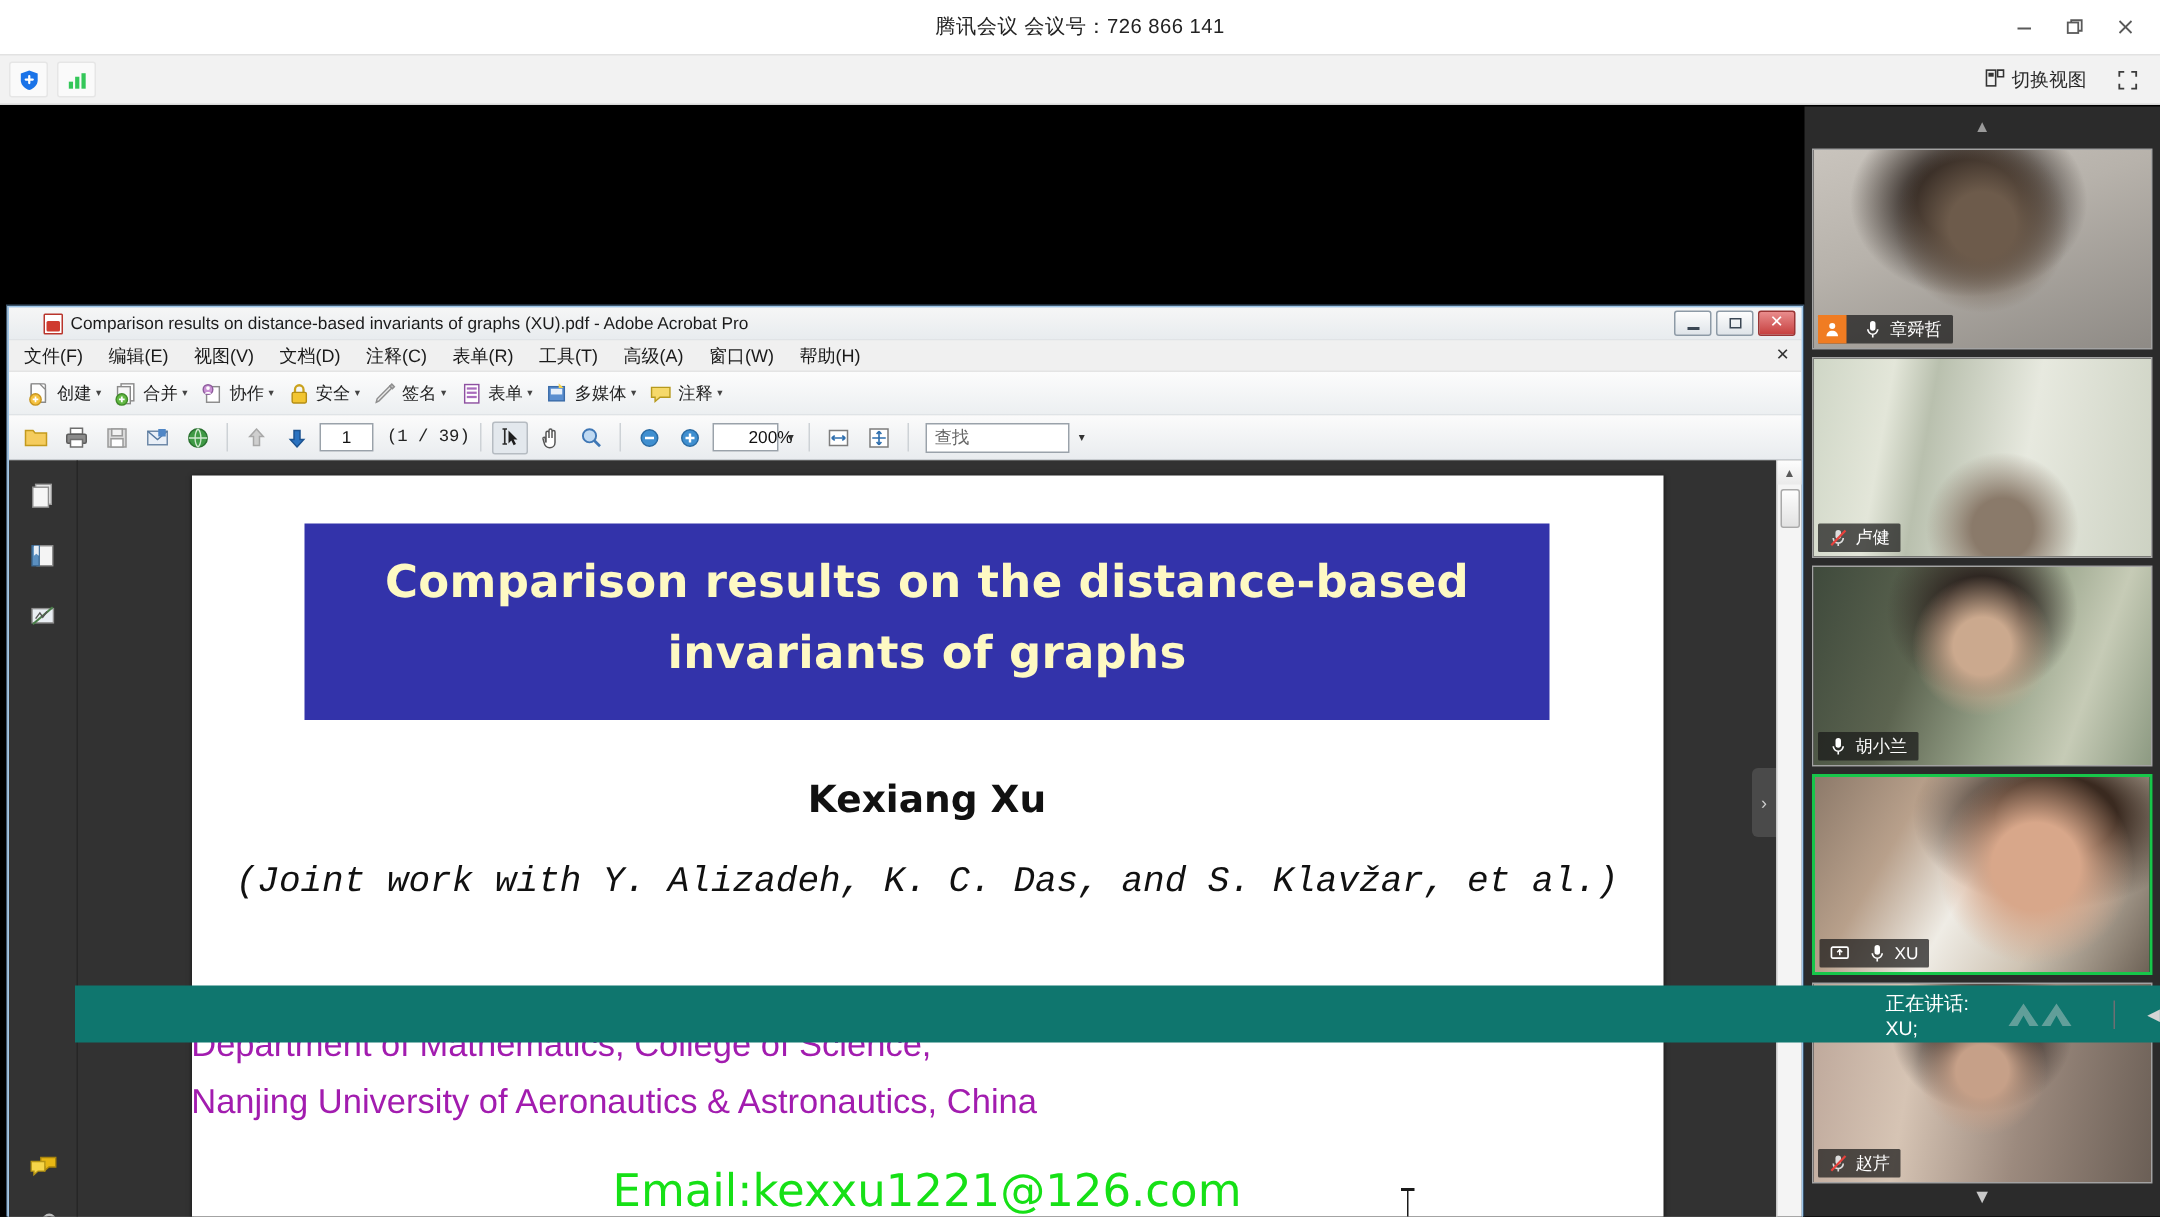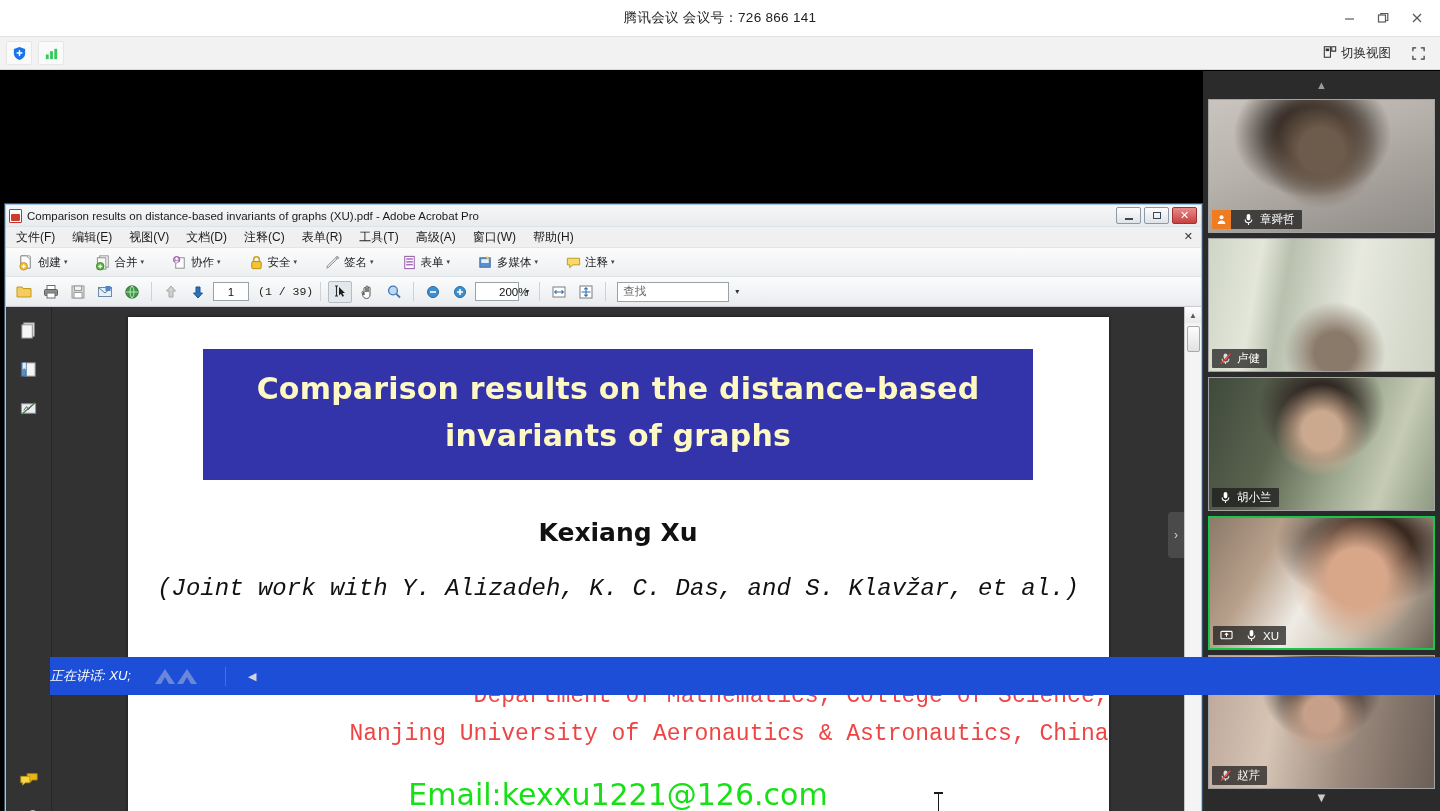--- a/index.html
+++ b/index.html
@@ -52,21 +52,21 @@
   
   .acrobat {
     position: absolute; left: 5px; top: 133px; width: 1197px; height: 643px;
     background: #f0f0f0;
     border: 1px solid #9fc6e8;
     box-shadow: 0 0 0 1px rgba(120,170,215,.5);
     display: flex; flex-direction: column; overflow: hidden;
   }
   .ac-titlebar {
     height: 22px; background: linear-gradient(#f6f6f6, #e8ecef);
-    display: flex; align-items: center; padding-left: 3px; position: relative;
+    display: flex; align-items: center; padding-left: 23px; position: relative;
     border-bottom: 1px solid #e0e3e6;
   }
   .ac-pdficon {
     width: 13px; height: 14px; background: #ffffff; border: 1px solid #b9352c;
     border-radius: 1px; position: relative; margin-right: 5px; flex: none;
   }
   .ac-pdficon:after {
     content: ""; position: absolute; left: 1px; top: 4px; width: 9px; height: 7px;
     background: #cf3b2f; border-radius: 1px;
   }
@@ -89,21 +89,21 @@
     height: 21px; background: #f0f0f0; display: flex; align-items: center;
     padding-left: 10px; gap: 17px; position: relative; border-bottom: 1px solid #e4e4e4;
   }
   .ac-menu-item { font-size: 12px; color: #1a1a1a; white-space: nowrap; }
   .ac-menubar-close {
     position: absolute; right: 8px; top: 3px; font-size: 11px; color: #333; font-weight: bold;
   }
 
   .ac-toolbar1 {
     height: 29px; background: linear-gradient(#fcfcfc, #eceff1);
-    display: flex; align-items: center; padding-left: 8px; gap: 19px;
+    display: flex; align-items: center; padding-left: 8px; gap: 0;
     border-bottom: 1px solid #dfe3e6;
   }
   .tb1-item { display: flex; align-items: center; gap: 3px; padding: 1px 4px; border-radius: 2px; }
   .tb1-label { font-size: 11.5px; color: #1f1f1f; white-space: nowrap; }
   .tb1-caret { font-size: 7px; color: #444; }
   .gi { width: 17px; height: 17px; position: relative; flex: none; display: inline-block; }
 
   .ac-toolbar2 {
     height: 30px; background: linear-gradient(#fbfbfb, #e9ecef);
     display: flex; align-items: center; padding-left: 6px; gap: 3px;
@@ -115,21 +115,21 @@
   .pagebox {
     width: 36px; height: 19px; background: #fff; border: 1px solid #9aa2aa;
     font-size: 11.5px; color: #111; display: flex; align-items: center; justify-content: center;
   }
   .pagecount { font-size: 11.5px; color: #222; font-family: "Liberation Mono", monospace; margin-left: 6px; }
   .zoombox {
     width: 44px; height: 19px; background: #fff; border: 1px solid #9aa2aa;
     font-size: 11.5px; color: #111; display: flex; align-items: center; justify-content: center; padding-left: 33px;
   }
   .findbox {
-    width: 112px; height: 20px; background: #fff; border: 1px solid #9aa2aa;
+    width: 96px; height: 20px; background: #fff; border: 1px solid #9aa2aa;
     font-size: 11.5px; color: #666; display: flex; align-items: center; padding-left: 5px;
     margin-left: 4px;
   }
   .small-caret { font-size: 8px; color: #333; padding: 0 3px; }
 
   .ac-body { flex: 1; display: flex; min-height: 0; background: #3a3a3a; position: relative; }
   .ac-navpane {
     width: 46px; background: #333333; display: flex; flex-direction: column;
     align-items: center; padding-top: 14px; gap: 16px;
     border-right: 1px solid #262626;
@@ -153,22 +153,22 @@
   }
   .slide-author {
     text-align: center; margin-top: 38px; font-size: 25px; font-weight: bold; color: #111;
     font-family: "DejaVu Sans", sans-serif;
   }
   .slide-joint {
     text-align: center; margin-top: 28px; font-size: 24px; font-style: italic; color: #111;
     font-family: Liberation Mono, monospace;
   }
   .slide-affil {
-    text-align: right; margin-top: 76px; font-size: 23px; color: #ef4444; line-height: 1.65;
-    font-family: Liberation Mono, monospace; font-weight: 300;
+    text-align: left; margin-top: 76px; font-size: 23px; color: #a21caf; line-height: 1.65;
+    font-family: Liberation Sans, sans-serif; font-weight: 300;
   }
   .slide-email {
     text-align: center; margin-top: 24px; font-size: 30px; color: #16e016;
     font-family: "DejaVu Sans", sans-serif;
   }
   .ibeam {
     position: absolute; left: 806px; top: 475px; width: 9px; height: 20px;
   }
   .ibeam:before, .ibeam:after {
     content: ""; position: absolute; left: 0; width: 9px; height: 1.5px; background: #1a1a1a;
@@ -218,22 +218,22 @@
     margin-right: 4px;
   }
   .mic-wrap { width: 18px; display: flex; align-items: center; justify-content: center; margin: 0 3px 0 4px; }
   .tile-name-text { color: #fff; font-size: 11.5px; white-space: nowrap; }
   .rail-arrow-down {
     position: absolute; left: 0; bottom: 6px; width: 100%;
     display: flex; align-items: center; justify-content: center; color: #c9c9c9; font-size: 13px;
   }
   .speaking-toast {
     position: absolute; left: 50px; top: 657px; width: 1390px; height: 38px;
-    background: #1d4ed8; display: flex; align-items: center; 
-    color: #fff; font-size: 13px; overflow: hidden; z-index: 8; font-style: italic;
+    background: #0f766e; display: flex; align-items: center; padding-left: 1207px;
+    color: #fff; font-size: 13px; overflow: hidden; z-index: 8;
   }
   .toast-inner { display: flex; align-items: center; gap: 22px; }
   .toast-logo { display: flex; align-items: flex-end; gap: 0px; opacity: .55; }
   .toast-div { width: 1px; height: 19px; background: #6d6f73; }
   .toast-left-arrow { color: #d5d5d5; font-size: 11px; }
 
   
   .cam { position: absolute; inset: 0; }
 </style>
 </head>

